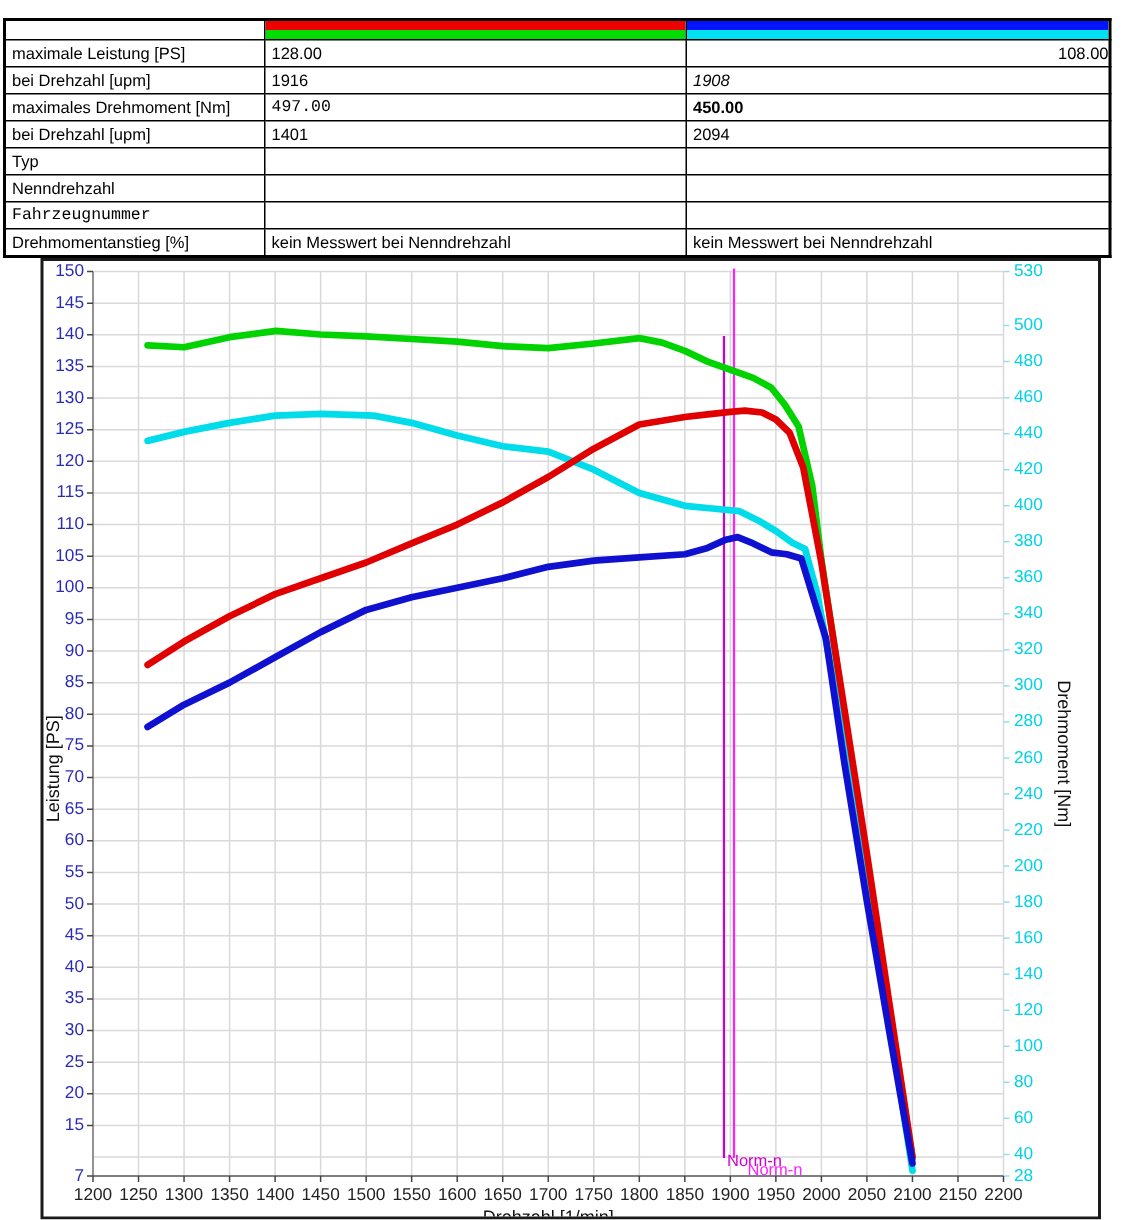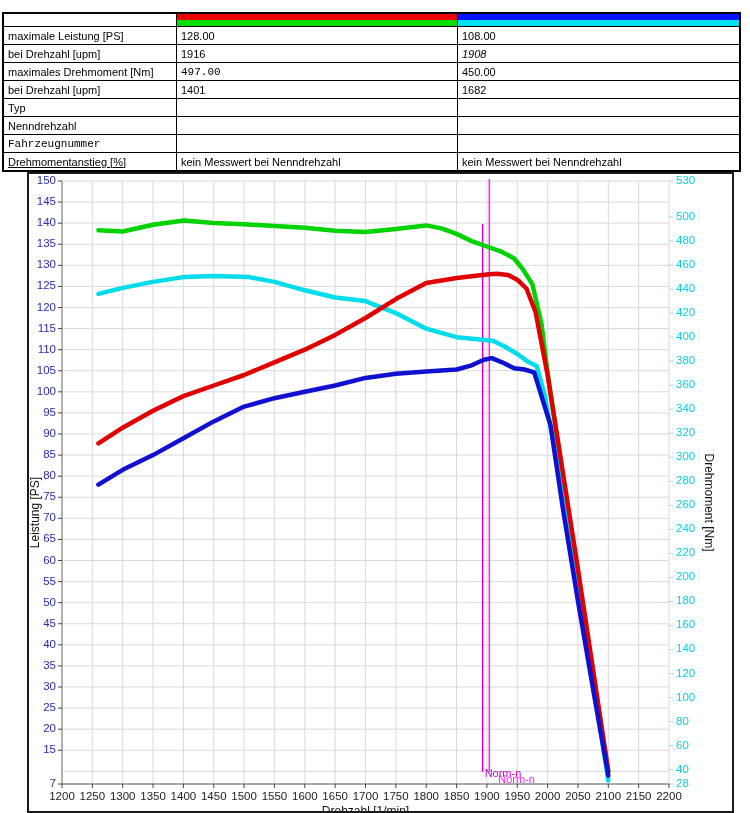--- a/index.html
+++ b/index.html
@@ -30,54 +30,54 @@
             <div class="colorbar" style="background: rgb(0, 221, 0);"></div>
           </td>
           <td class="hdr" style="width: 281px;">
             <div class="colorbar" style="background: rgb(0, 20, 255);"></div>
             <div class="colorbar" style="background: rgb(0, 226, 242);"></div>
           </td>
         </tr>
         <tr>
           <td style="width: 172px;">maximale Leistung [PS]</td>
           <td style="width: 280px;">128.00</td>
-          <td style="width: 281px;">108.00</td>
+          <td style="width: 281px; text-align: right;">108.00</td>
         </tr>
         <tr>
           <td style="width: 172px;">bei Drehzahl [upm]</td>
           <td style="width: 280px;">1916</td>
           <td style="width: 281px; font-style: italic;">1908</td>
         </tr>
         <tr>
           <td style="width: 172px;">maximales Drehmoment [Nm]</td>
           <td style="width: 280px; font-family: Liberation Mono, monospace;">497.00</td>
-          <td style="width: 281px;">450.00</td>
+          <td style="width: 281px; font-weight: bold;">450.00</td>
         </tr>
         <tr>
           <td style="width: 172px;">bei Drehzahl [upm]</td>
           <td style="width: 280px;">1401</td>
-          <td style="width: 281px;">1682</td>
+          <td style="width: 281px;">2094</td>
         </tr>
         <tr>
           <td style="width: 172px;">Typ</td>
           <td style="width: 280px;"></td>
           <td style="width: 281px;"></td>
         </tr>
         <tr>
           <td style="width: 172px;">Nenndrehzahl</td>
           <td style="width: 280px;"></td>
           <td style="width: 281px;"></td>
         </tr>
         <tr>
           <td style="width: 172px; font-family: Liberation Mono, monospace;">Fahrzeugnummer</td>
           <td style="width: 280px;"></td>
           <td style="width: 281px;"></td>
         </tr>
         <tr>
-          <td style="width: 172px; text-decoration: underline;">Drehmomentanstieg [%]</td>
+          <td style="width: 172px;">Drehmomentanstieg [%]</td>
           <td style="width: 280px;">kein Messwert bei Nenndrehzahl</td>
           <td style="width: 281px;">kein Messwert bei Nenndrehzahl</td>
         </tr>
       </tbody>
 </table>
 
 <div id="chart-panel">
   <svg id="chart-svg" width="703" height="637" viewBox="0 0 703 637">
         <line x1="33" y1="7" x2="33" y2="610" stroke="#d9d9d9" stroke-width="1"></line>
         <line x1="63.35" y1="7" x2="63.35" y2="610" stroke="#d9d9d9" stroke-width="1"></line>

